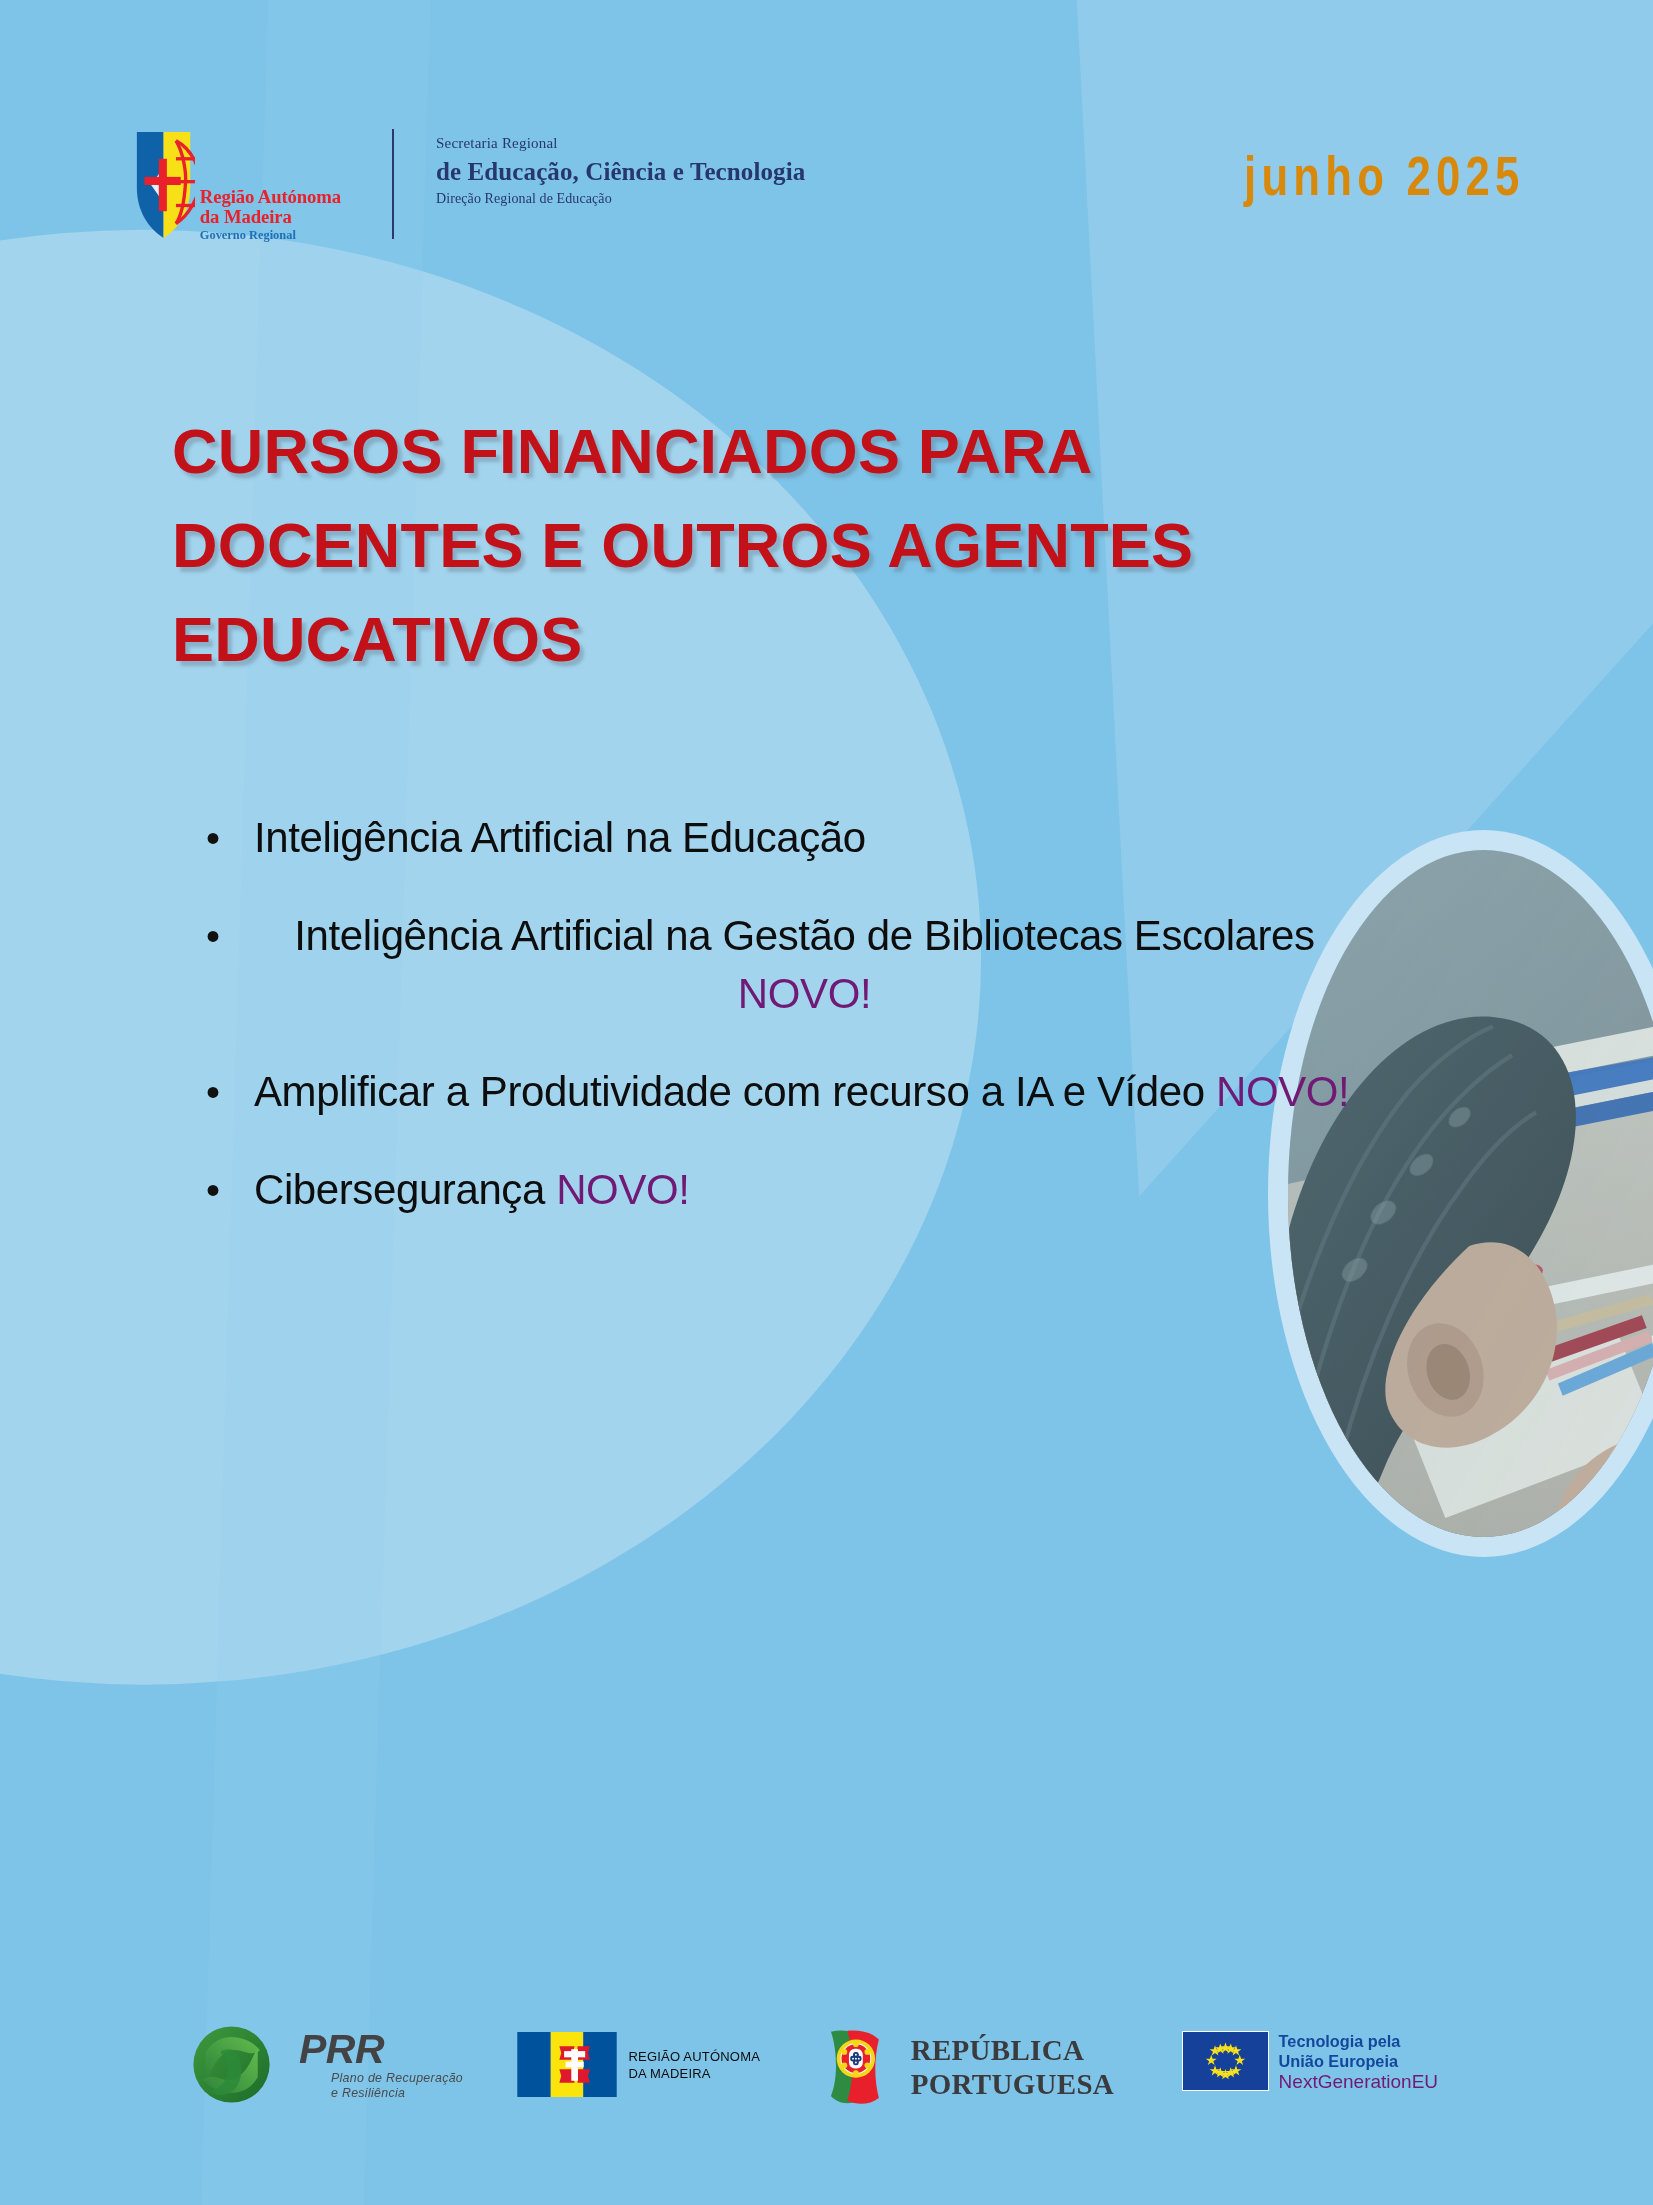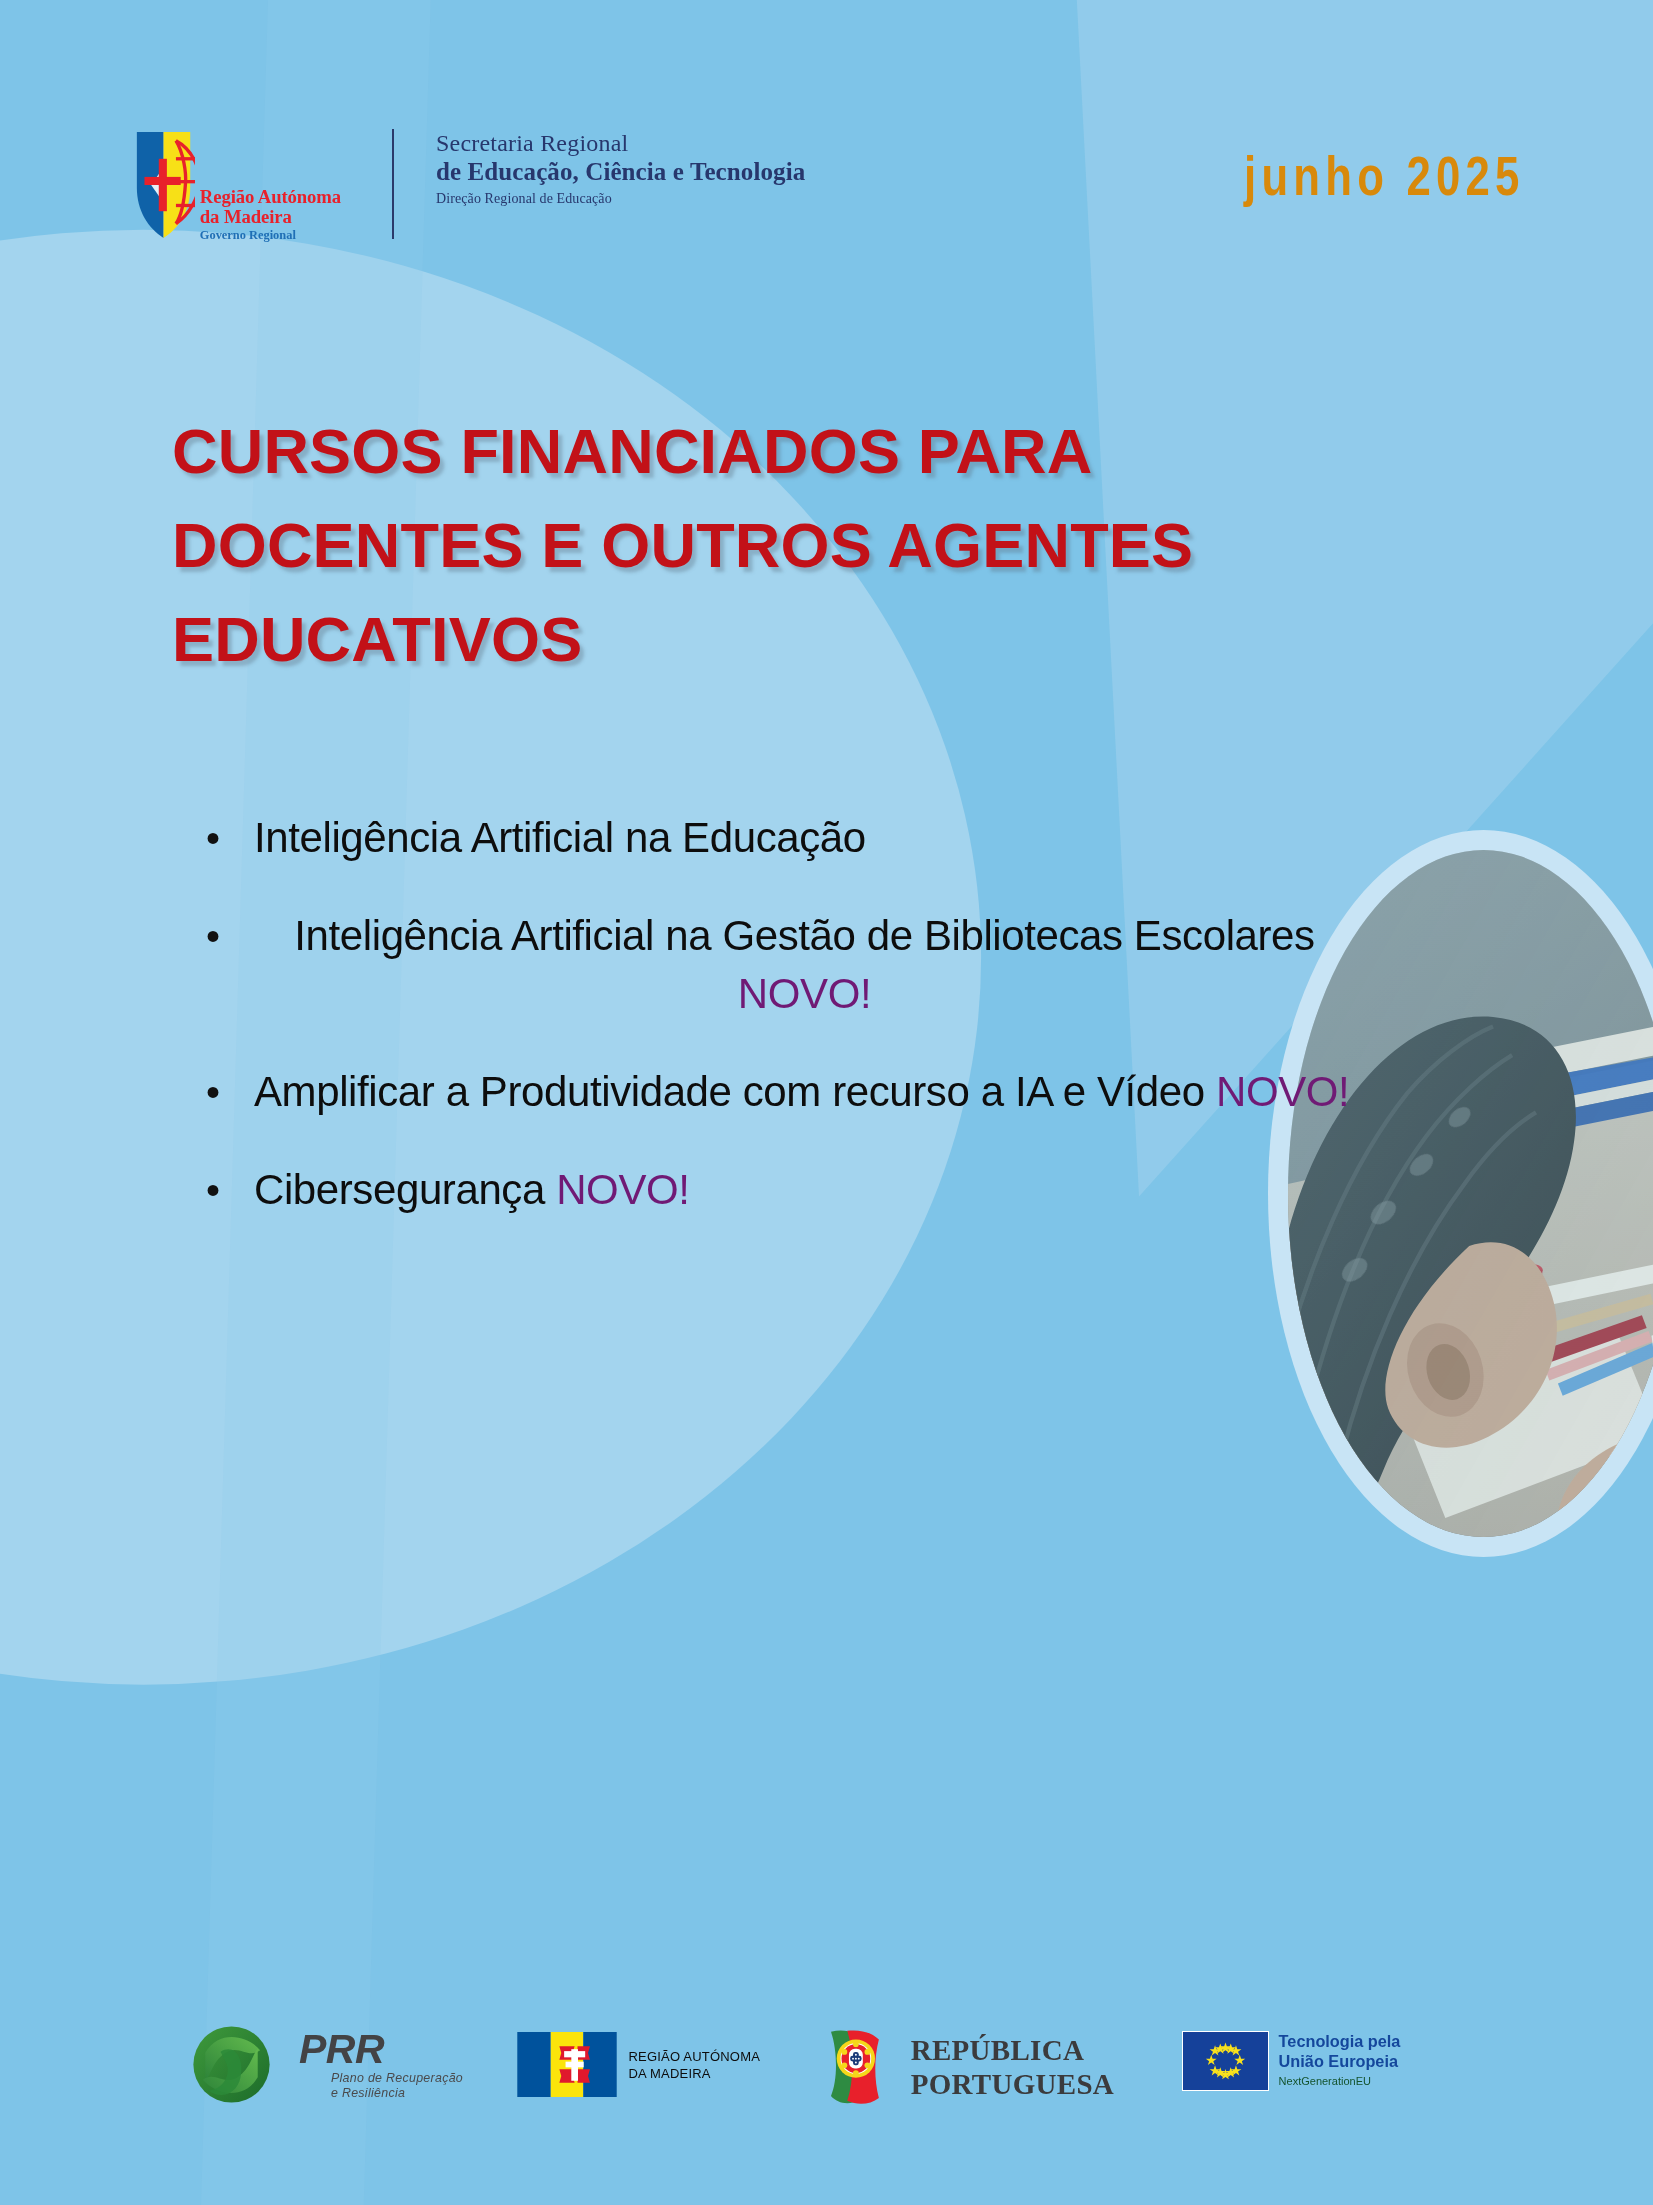--- a/index.html
+++ b/index.html
@@ -20,21 +20,21 @@
 
   .ram-logo{position:absolute;left:134px;top:9.6px;display:flex;align-items:flex-start;}
   .ram-mark{width:61px;height:110px;position:relative;}
   .ram-text{margin-left:4.8px;margin-top:57px;}
   .ram-l1,.ram-l2{color:#e8212b;font-weight:bold;font-size:18.7px;line-height:20.6px;font-family:"Liberation Serif",serif;letter-spacing:-0.1px;}
   .ram-l3{color:#1f6fb5;font-weight:bold;font-size:12.4px;line-height:15.3px;font-family:"Liberation Serif",serif;}
 
   .divider{position:absolute;left:392px;top:8.6px;width:2.4px;height:110px;background:#2b3a6b;}
 
   .sret{position:absolute;left:436px;top:9.6px;font-family:"Liberation Serif",serif;color:#27376d;}
-  .sret .s1{font-size:24px;line-height:27px;letter-spacing:0.2px;}
+  .sret .s1{font-size:15px;line-height:27px;letter-spacing:0.2px;}
   .sret .s2{font-size:25px;line-height:29px;font-weight:bold;letter-spacing:0.1px;}
   .sret .s3{font-size:14px;line-height:25px;letter-spacing:0.1px;}
 
   .date-label{position:absolute;right:129px;top:23px;color:#d8890b;font-size:56px;font-weight:bold;
     letter-spacing:6.7px;font-family:"Liberation Sans Narrow","Liberation Sans",sans-serif;
     transform:scaleX(0.78);transform-origin:right center;white-space:nowrap;}
 
   
   .title{position:absolute;left:172px;top:404px;width:1158px;text-align:left;z-index:6;
     color:#c21118;font-weight:bold;font-size:63px;line-height:94px;letter-spacing:0.2px;
@@ -66,21 +66,21 @@
   .mad-txt{margin-left:11.5px;font-size:13px;line-height:17px;color:#0d0d0d;letter-spacing:0.2px;}
 
   .rep{left:826px;top:8.6px;}
   .rep-txt{margin-left:7.7px;font-family:"Liberation Serif",serif;color:#3b3b3d;}
   .rep-l{font-size:29px;line-height:34px;letter-spacing:0.3px;font-weight:bold;}
 
   .eu{left:1182px;top:11.5px;}
   .eu-flag{width:85px;height:58px;background:#15419a;position:relative;border:1.4px solid #fff;}
   .eu-txt{margin-left:9.6px;}
   .eu-b{font-size:16.3px;font-weight:bold;color:#14479c;line-height:20px;}
-  .eu-s{font-size:11px;color:#14532d;line-height:21px;}
+  .eu-s{font-size:19px;color:#701a75;line-height:21px;}
 </style>
 </head>
 <body>
 
 <div class="poster">
 
   <svg class="bg-layer" viewBox="0 0 3456 4608" preserveAspectRatio="none">
     <rect x="0" y="0" width="3456" height="4608" fill="#7ec4e8"></rect>
 
     <ellipse cx="300" cy="2000" rx="1750" ry="1520" fill="#a3d4ee"></ellipse>

